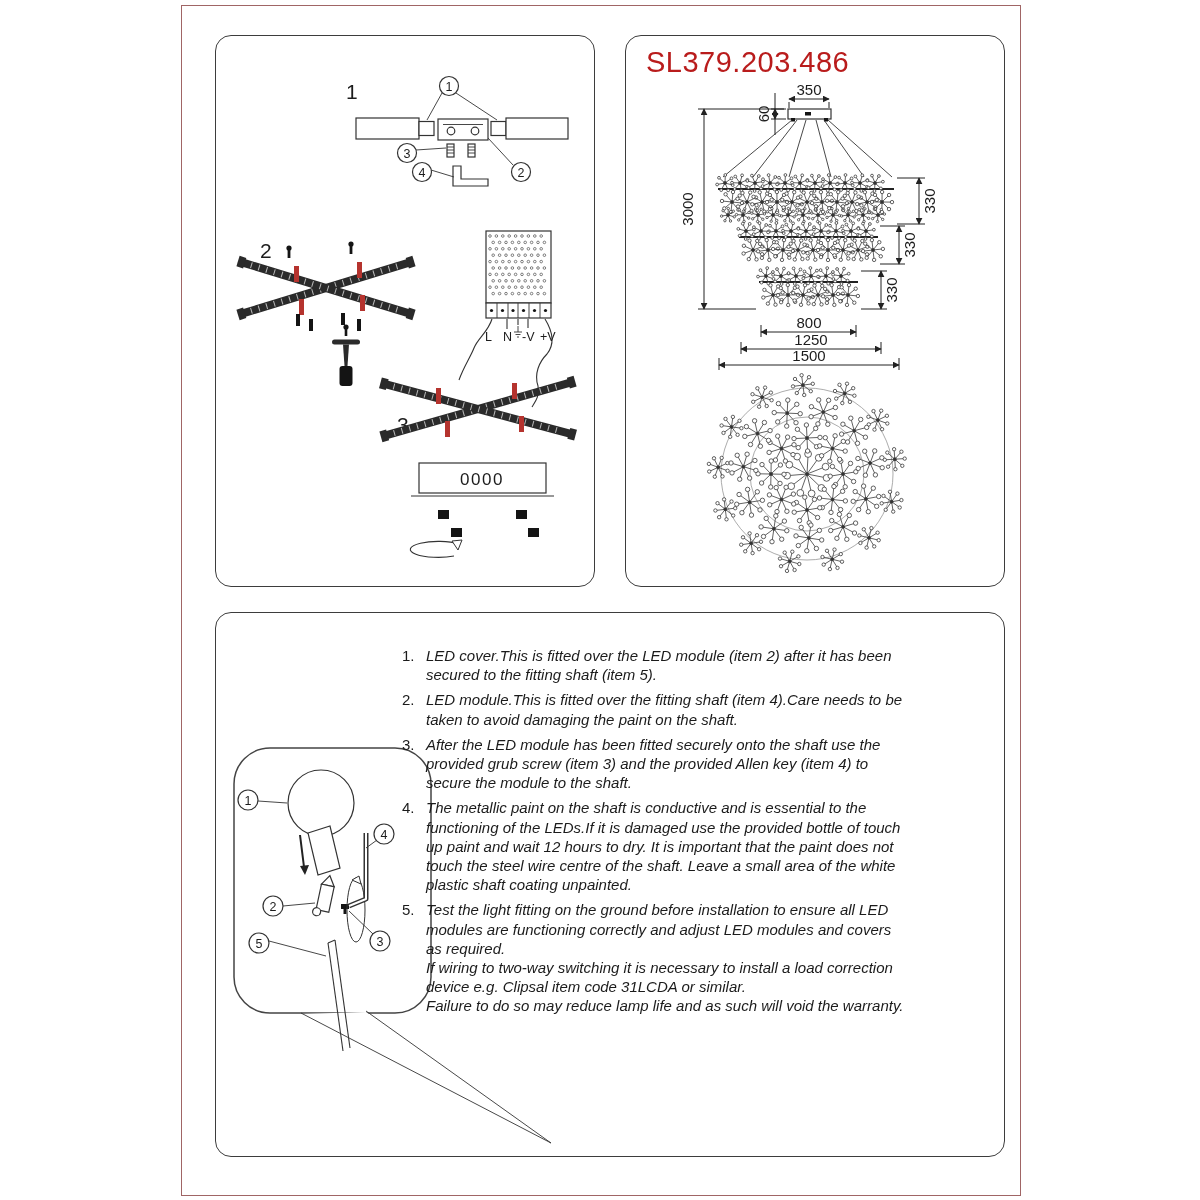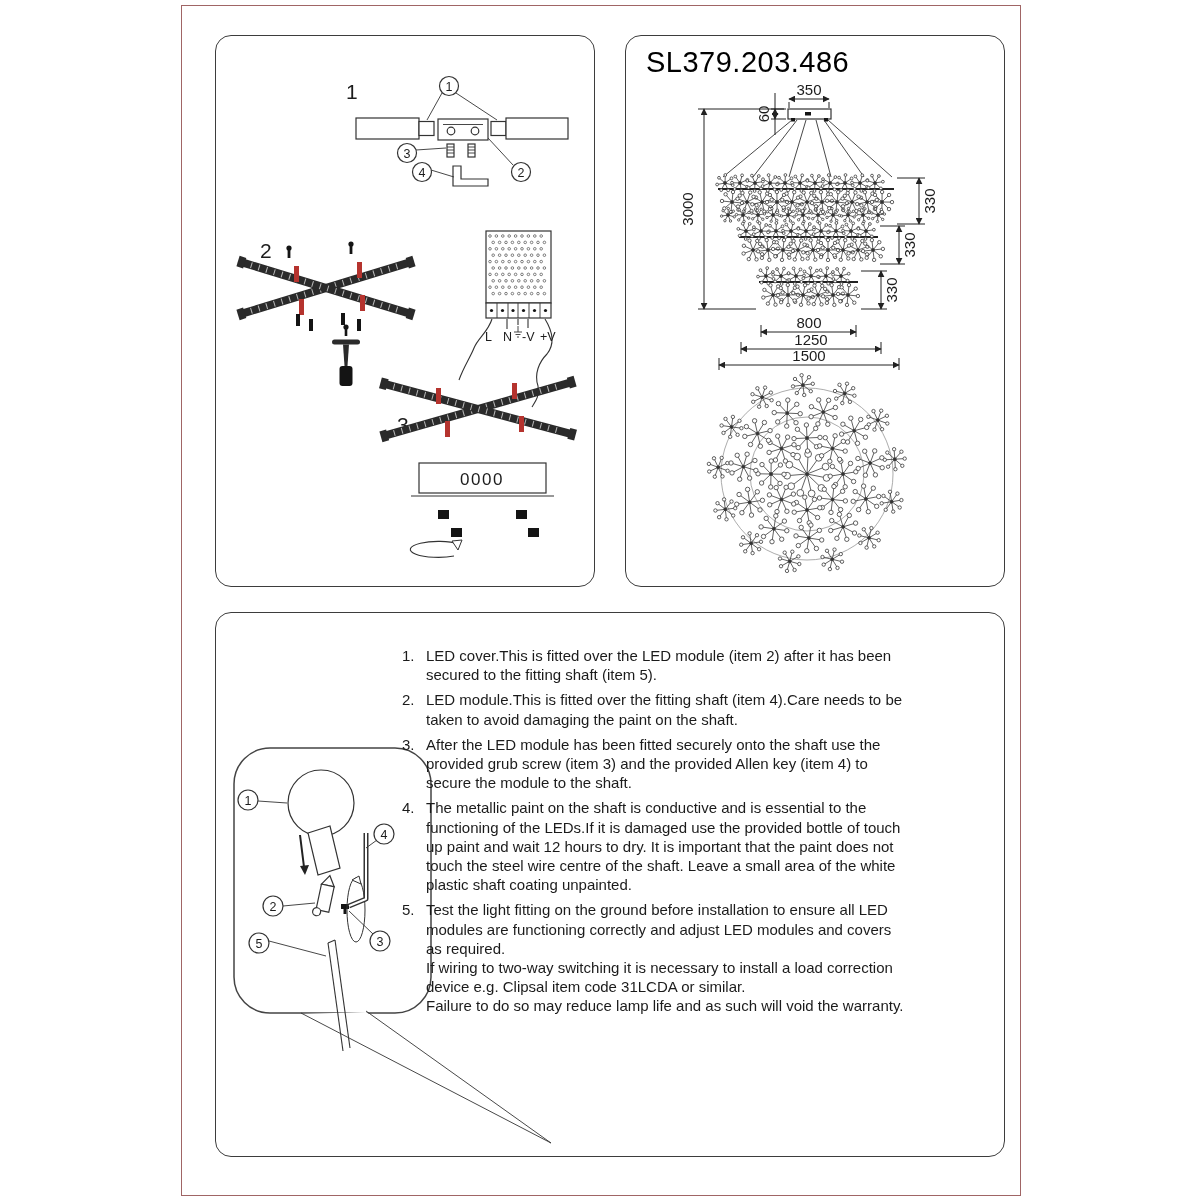--- a/index.html
+++ b/index.html
@@ -13,30 +13,30 @@
     border:1px solid #a06565;background:#fff;
   }
   .panel{
     position:absolute;border:1.6px solid #3d3d3d;border-radius:16px;background:#fff;
   }
   .panel-tl{left:215px;top:35px;width:378px;height:550px;}
   .panel-tr{left:625px;top:35px;width:378px;height:550px;}
   .panel-bottom{left:215px;top:612px;width:788px;height:543px;}
   .panel svg{position:absolute;left:0;top:0;}
   .model-title{
-    position:absolute;left:20px;top:10px;font-size:29px;letter-spacing:.5px;color:#000000;
+    position:absolute;left:20px;top:10px;font-size:29px;letter-spacing:.5px;color:#b91c1c;
   }
   
   .instr-list{
     position:absolute;left:186px;top:33px;width:512px;
     font-size:15px;line-height:19.2px;color:#1b1b1b;
   }
   .instr-item{display:flex;margin-bottom:6px;}
   .instr-num{width:24px;flex:0 0 24px;}
-  .instr-text{width:478px;white-space:pre-line;}
+  .instr-text{width:478px;white-space:pre-line;font-style:italic;}
   
   text{fill:#1c1c1c;}
   .stepnum{font-size:21px;}
   .dimlabel{font-size:15px;}
   .callout-circle{fill:#fff;stroke:#333;stroke-width:1.2;}
   .callout-text{font-size:12.5px;text-anchor:middle;}
   .ln{stroke:#333;stroke-width:1.1;fill:none;}
   .thin{stroke:#333;stroke-width:.9;fill:none;}
   .dim{stroke:#222;stroke-width:1;fill:none;}
   .outl{stroke:#333;stroke-width:1.2;fill:#fff;}

